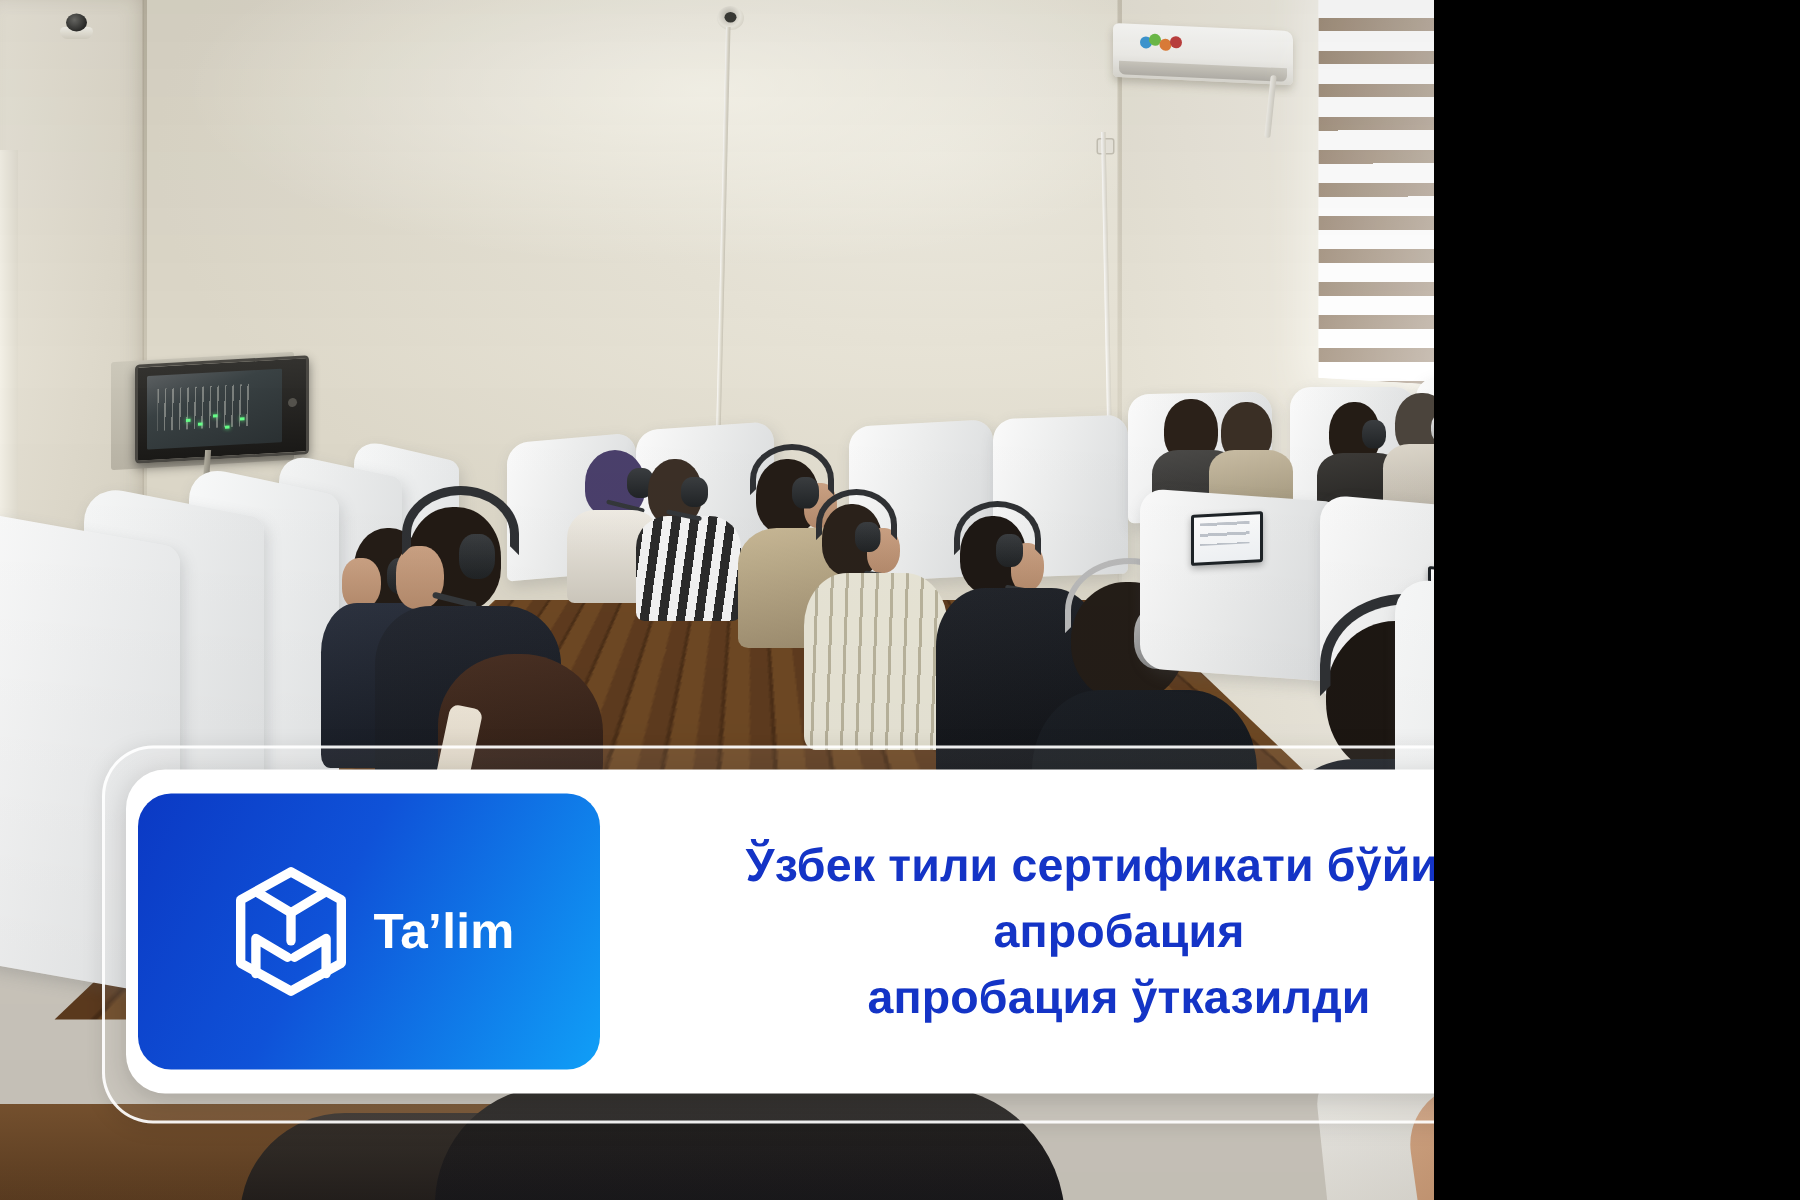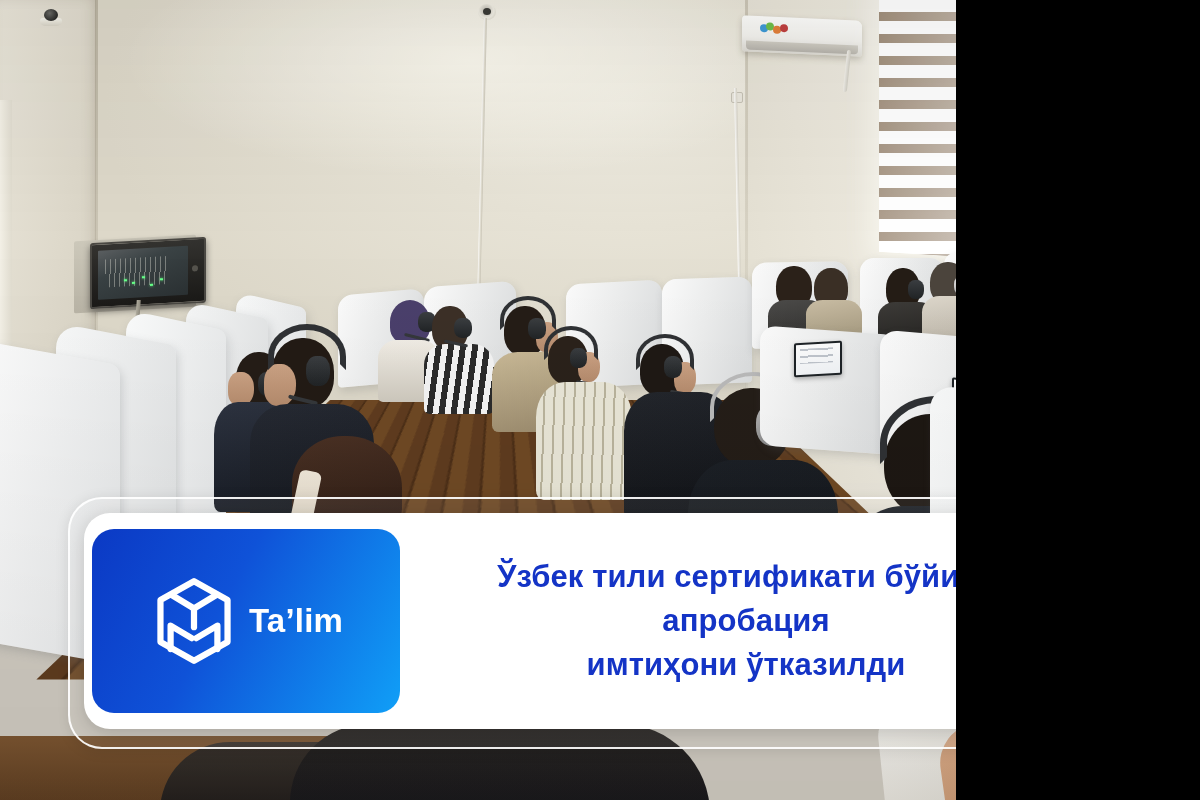--- a/index.html
+++ b/index.html
@@ -780,18 +780,18 @@
         </g>
       </svg>
       <div class="logo-word">
         <div>Ta’lim</div>
       </div>
     </div>
 
     <div class="headline-area">
       <div class="headline">
         <div>Ўзбек тили сертификати бўйича апробация</div>
-        <div>имтиҳони ўтказилди</div>
+        <div>апробация ўтказилди</div>
       </div>
     </div>
 
   </div>
 </div>
 
 </body></html>

